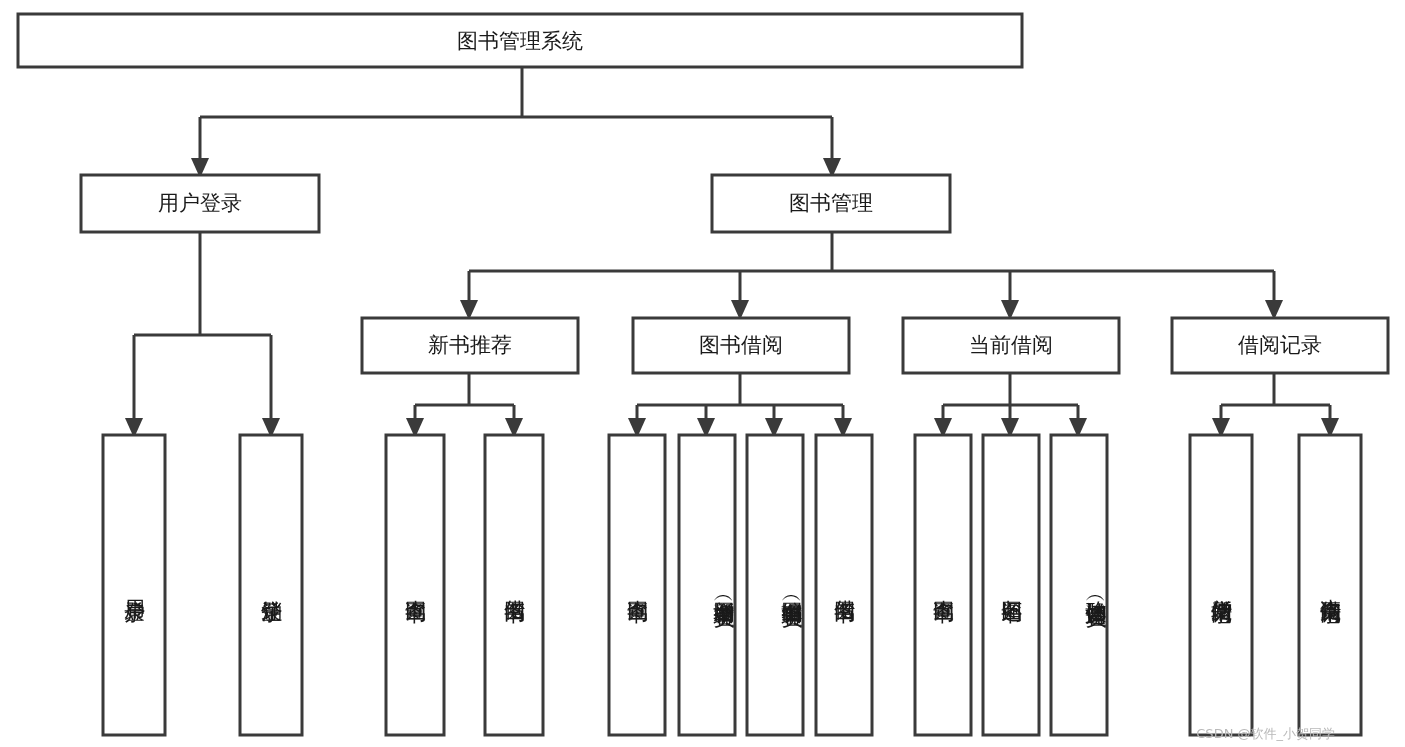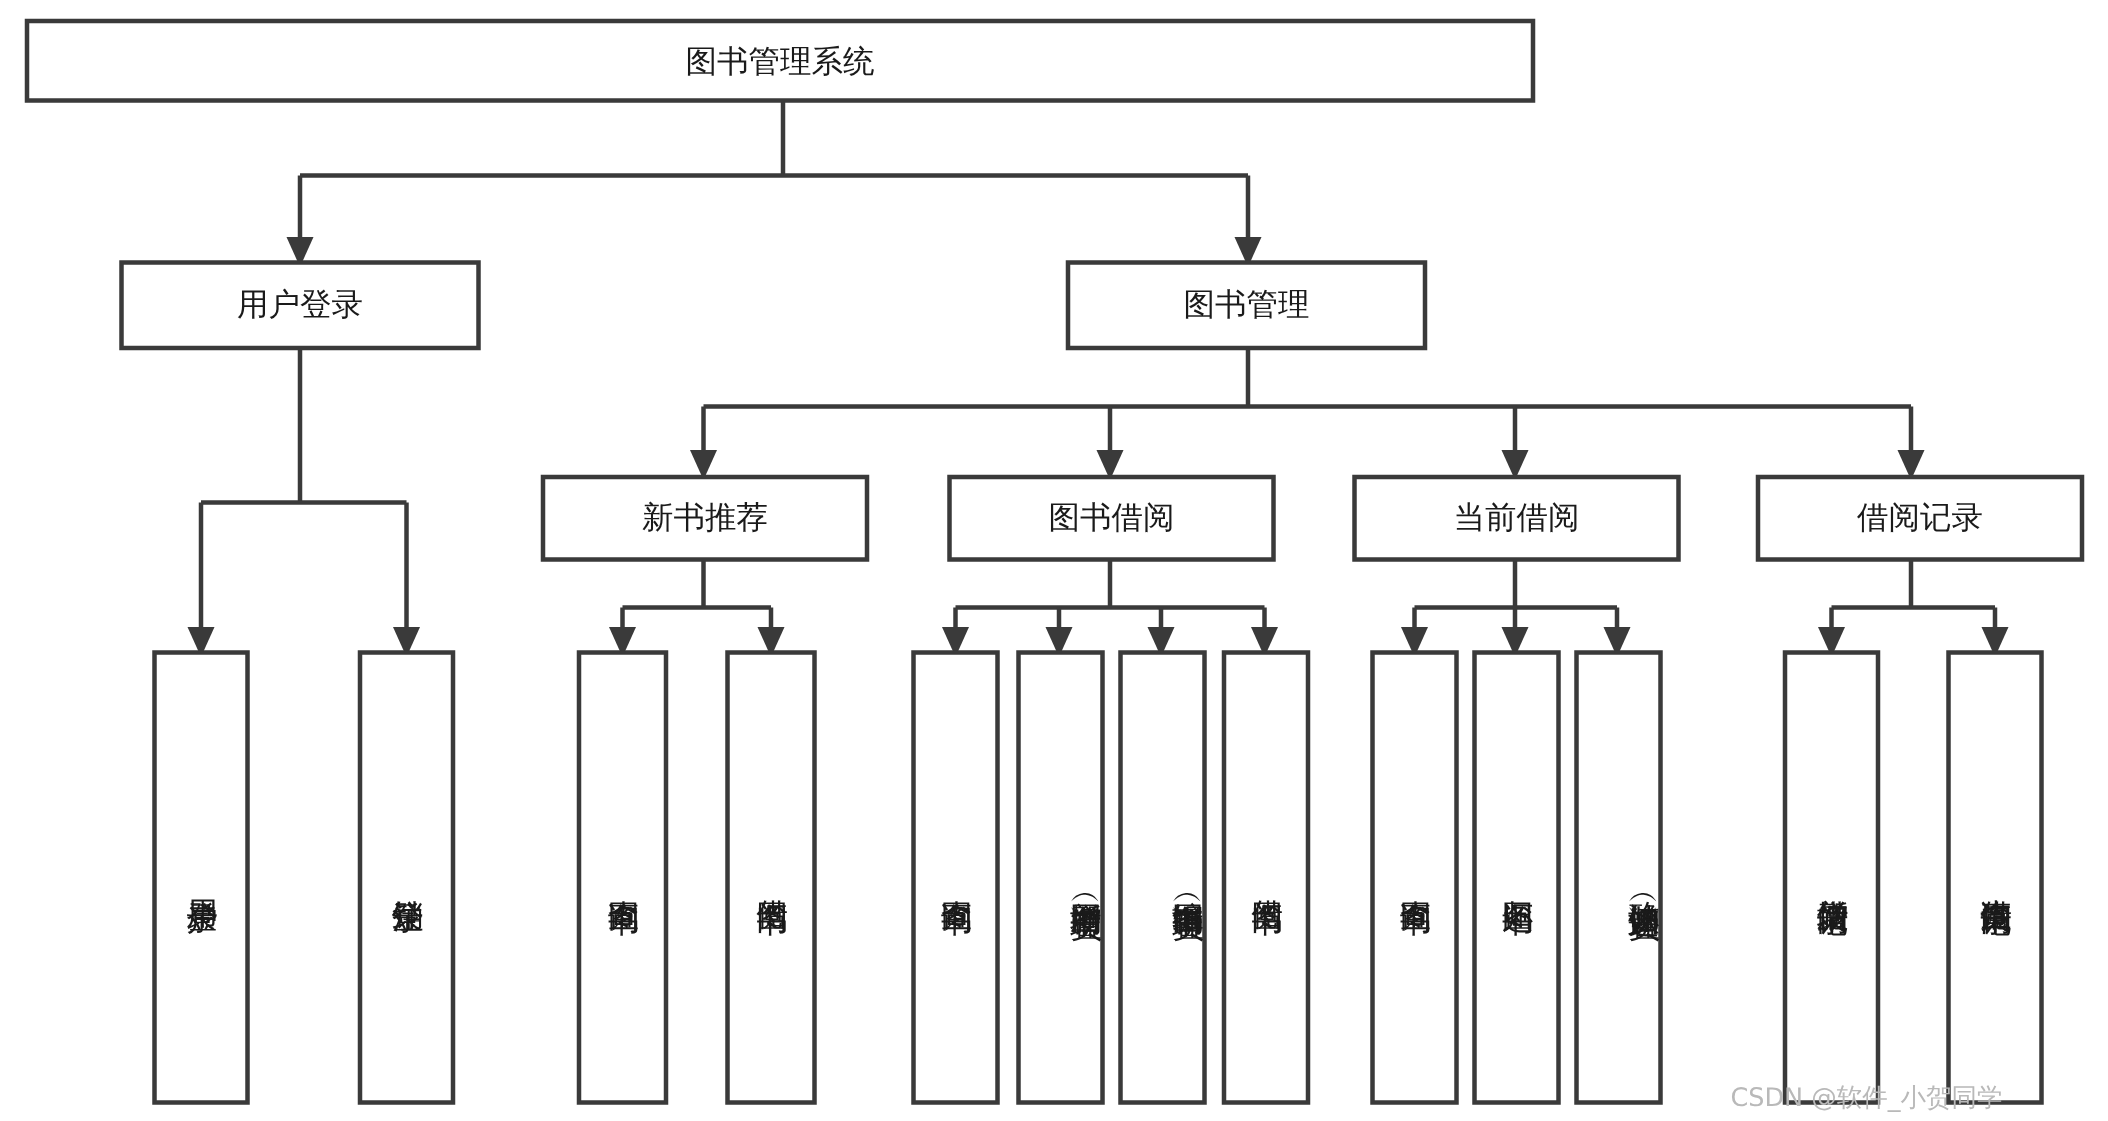--- a/index.html
+++ b/index.html
@@ -61,21 +61,21 @@
     white-space: nowrap;
     letter-spacing: 1px;
     text-align: center;
     pointer-events: none;
   }
   .watermark {
     position: absolute;
     right: 8px;
     bottom: 4px;
     font-family: "DejaVu Sans", "Liberation Sans", sans-serif;
-    font-size: 17px;
+    font-size: 13px;
     color: #b9b9b9;
     white-space: nowrap;
     pointer-events: none;
   }
 </style>
 </head>
 <body>
 
 <div id="diagram-root">
 

